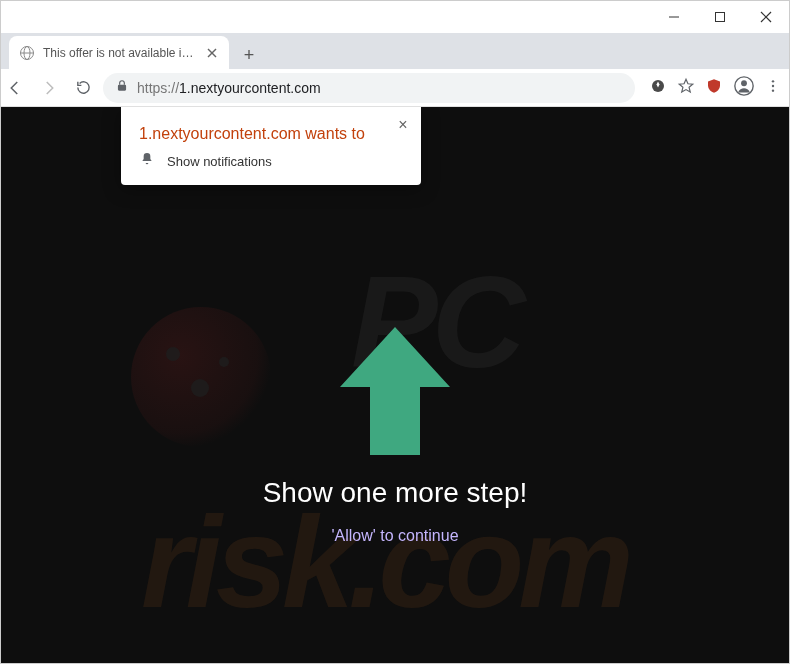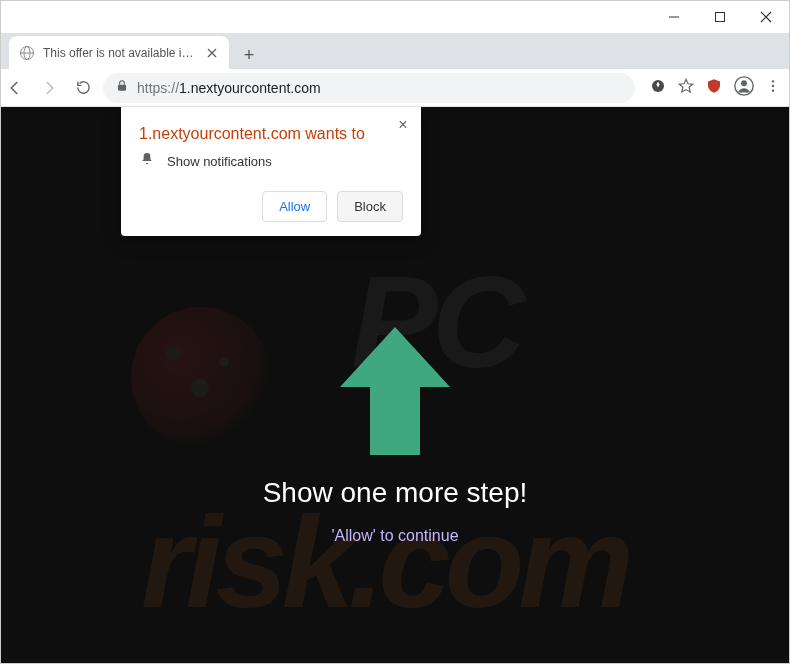--- a/index.html
+++ b/index.html
@@ -154,19 +154,15 @@
     <div class="prompt">
       <div class="xclose">×</div>
       <div class="site">1.nextyourcontent.com wants to</div>
       <div class="row">
         <span class="bell"><svg width="16" height="16" viewBox="0 0 24 24">
               <path d="M12 3a5 5 0 0 0-5 5v4l-2 3h14l-2-3V8a5 5 0 0 0-5-5z" fill="#5f6368"></path>
               <path d="M10 18a2 2 0 0 0 4 0" fill="#5f6368"></path>
             </svg></span>
         <span class="rowtext">Show notifications</span>
       </div>
-      <div class="btns">
-        <button class="pbtn">Allow</button>
-        <button class="pbtn block">Block</button>
-      </div>
     </div>
   </div>
 </div>
 
 </body></html>

